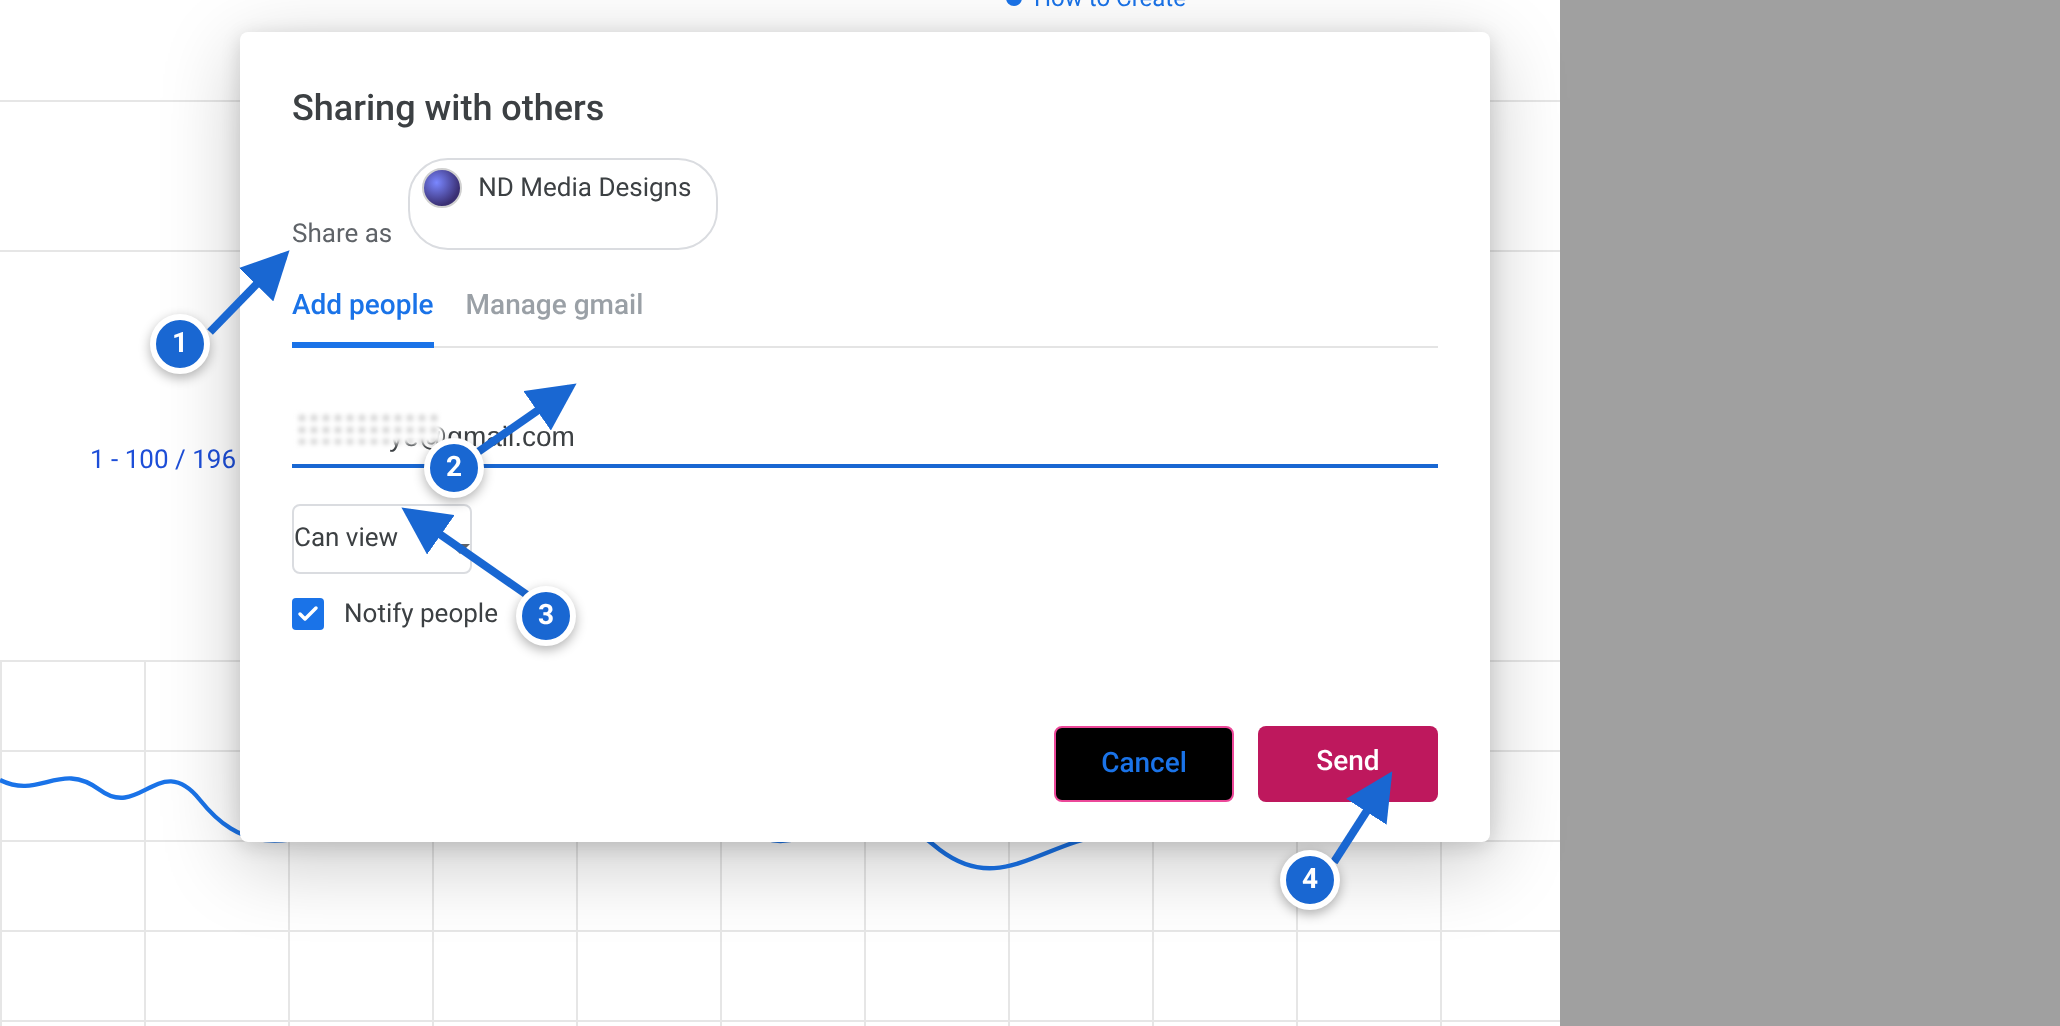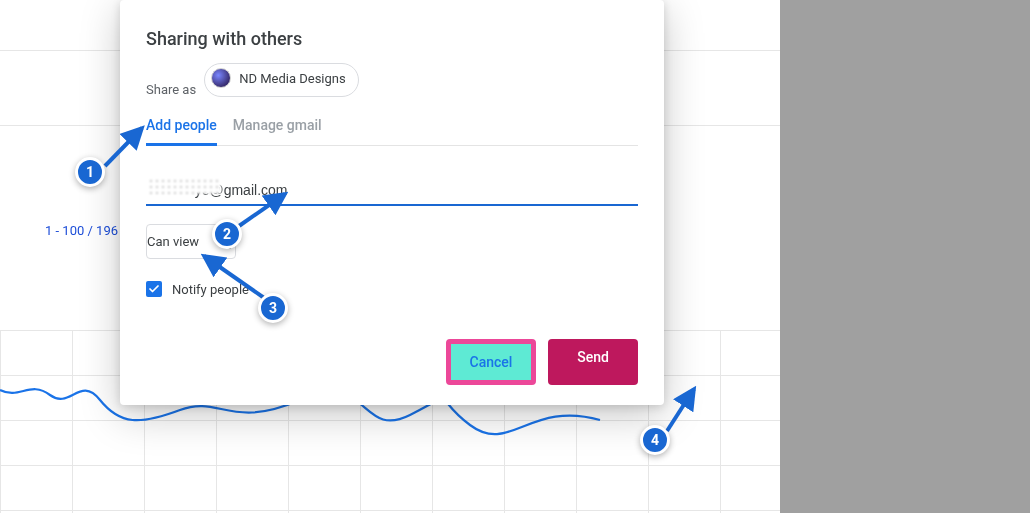--- a/index.html
+++ b/index.html
@@ -42,41 +42,41 @@
     position: absolute; top: -8px; left: 503px;
     font-size: 12px; color: #1a73e8;
     display: flex; align-items: center; gap: 6px;
   }
   .bg-legend .dot { width: 8px; height: 8px; background: #1a73e8; border-radius: 50%; }
   .bg-chart svg { width: 100%; height: 100%; }
 
   
   .modal {
     position: absolute;
-    top: 0; left: 120px;
-    width: 544px;
+    top: 16px; left: 120px;
+    width: 625px;
     height: 405px;
     background: #fff;
     border-radius: 4px;
     box-shadow: 0 10px 40px rgba(0,0,0,0.22), 0 2px 10px rgba(0,0,0,0.14);
     padding: 28px 26px 18px 26px;
   }
   .modal-title {
     font-size: 18px; font-weight: 500; color: #3c4043;
     margin-bottom: 14px;
   }
   .share-as-row {
     display: flex; align-items: flex-end; gap: 8px;
     font-size: 13px; color: #5f6368;
     margin-bottom: 20px;
   }
   .identity-chip {
     display: inline-flex; align-items: center; gap: 8px;
     border: 1px solid #dadce0; border-radius: 20px;
-    padding: 4px 12px 8px 6px;
+    padding: 4px 12px 20px 6px;
     color: #3c4043; font-size: 13px;
     cursor: pointer;
   }
   .identity-chip .avatar {
     width: 20px; height: 20px; border-radius: 50%;
     background: radial-gradient(circle at 35% 35%, #7a87ff, #3a2f73 70%);
     border: 1px solid #d0d0d0;
   }
 
   .tabs {
@@ -122,21 +122,21 @@
   }
 
   .perm-select {
     display: inline-flex; align-items: flex-end; gap: 26px;
     border: 1px solid #dadce0;
     border-radius: 4px;
     padding: 9px 0;
     font-size: 13px;
     color: #3c4043;
     cursor: pointer;
-    margin-bottom: 22px;
+    margin-bottom: 12px;
   }
   .perm-select .caret {
     width: 0; height: 0;
     border-left: 5px solid transparent;
     border-right: 5px solid transparent;
     border-top: 5px solid #5f6368;
   }
 
   .notify-row {
     display: flex; align-items: center; gap: 10px;
@@ -158,22 +158,22 @@
   }
   .btn {
     min-width: 90px;
     padding: 10px 18px;
     font-size: 14px; font-weight: 500;
     border-radius: 4px;
     cursor: pointer;
     text-align: center;
   }
   .btn-secondary {
-    border: 5px solid #ec4899;
-    background: #5eead4;
+    border: 1px solid #ec4899;
+    background: #000000;
     color: #1a73e8;
   }
   .btn-primary {
     border: none;
     background: #be185d;
     color: #fff;
   }
 
   
   .marker {

